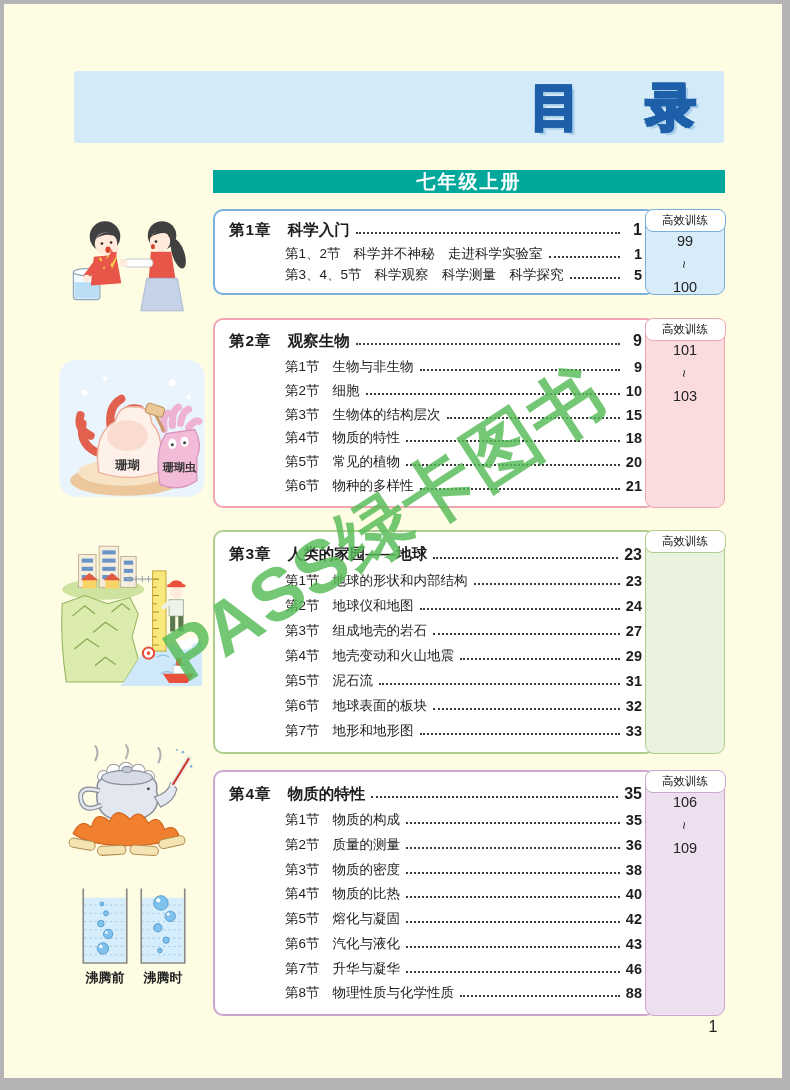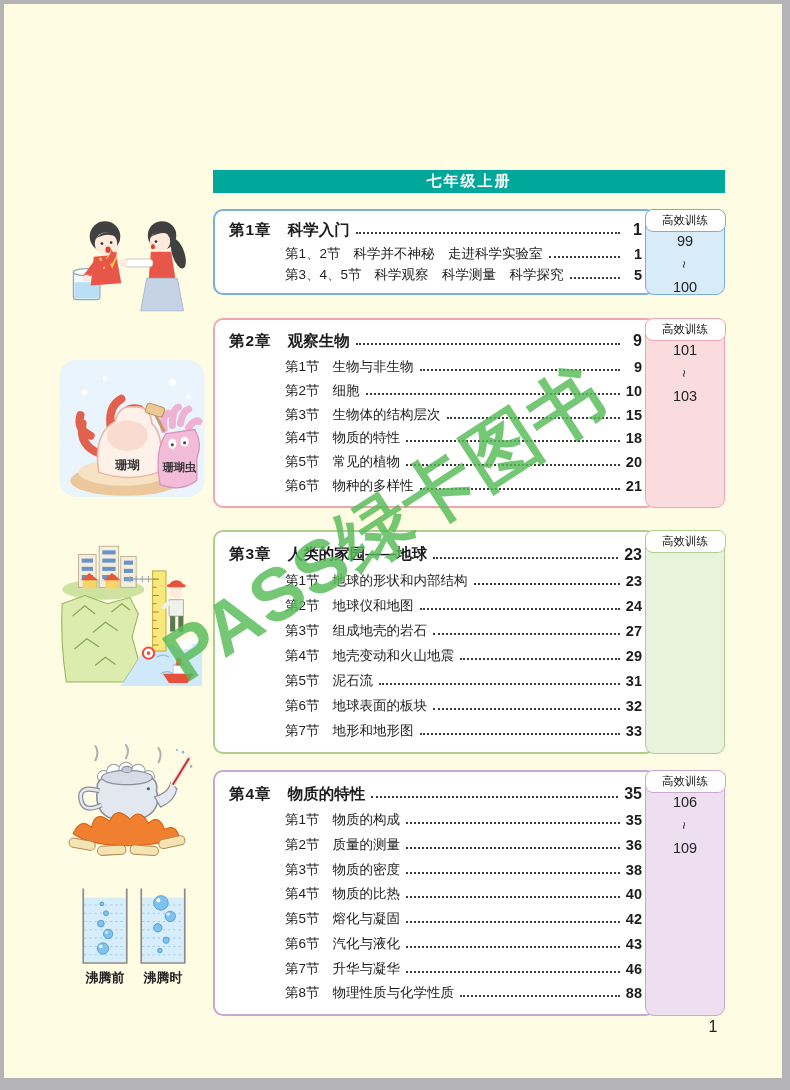--- a/index.html
+++ b/index.html
@@ -24,21 +24,21 @@
     font-size:50px;font-weight:bold;color:#fff;letter-spacing:8px;line-height:1;
     -webkit-text-stroke:2.5px #1d5fa9;
     text-shadow:-1.5px -1.5px 0 #1d5fa9,1.5px -1.5px 0 #1d5fa9,
                 -1.5px 1.5px 0 #1d5fa9,1.5px 1.5px 0 #1d5fa9,
                 4px 4px 0 #a9cfe9;
   }
   .banner{
     position:absolute;left:209px;top:166px;width:512px;height:23px;
     background:#00a79b;color:#fff;
     display:flex;align-items:center;justify-content:center;
-    font-size:15px;font-weight:bold;letter-spacing:2px;
+    font-size:19px;font-weight:bold;letter-spacing:2px;
   }
   
   .chapter{position:absolute;left:209px;width:512px;}
   .ch1{top:205px;height:86px}
   .ch2{top:314px;height:190px}
   .ch3{top:526px;height:224px}
   .ch4{top:766px;height:246px}
   .main-box{
     position:absolute;left:0;top:0;bottom:0;width:443px;
     background:#fff;border:2px solid #888;border-radius:10px;box-sizing:border-box;
@@ -89,20 +89,23 @@
     font-size:74px;font-weight:bold;letter-spacing:2px;line-height:1;
     white-space:nowrap;opacity:0.82;pointer-events:none;
   }
   .page-num{position:absolute;left:698px;top:1014px;width:22px;text-align:center;font-size:16px;color:#222;}
 </style>
 </head>
 <body>
 
 <div class="page">
 
+  <div class="header-box">
+    <div class="toc-title">目　录</div>
+  </div>
 
   <div class="banner">
     <span>七年级上册</span>
   </div>
 
   <div id="chapters">
   <section class="chapter ch1">
     <div class="main-box" style="border-color: rgb(121, 175, 220);">
       <div class="rows">
             <div class="row chapter-row">

